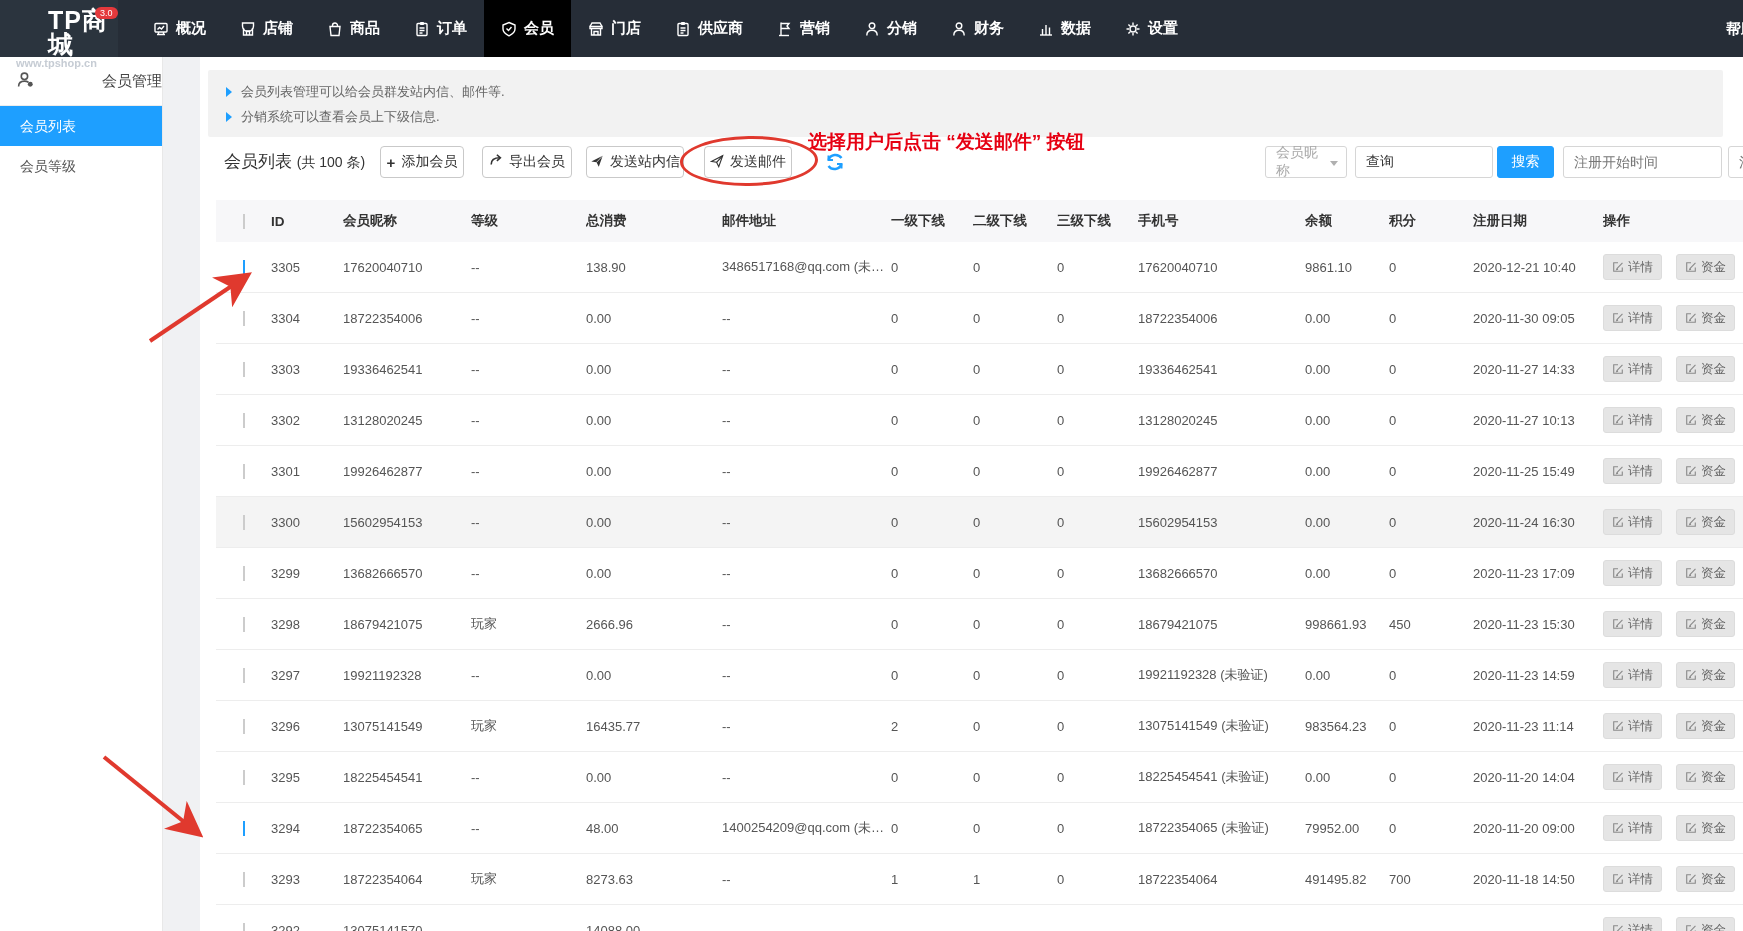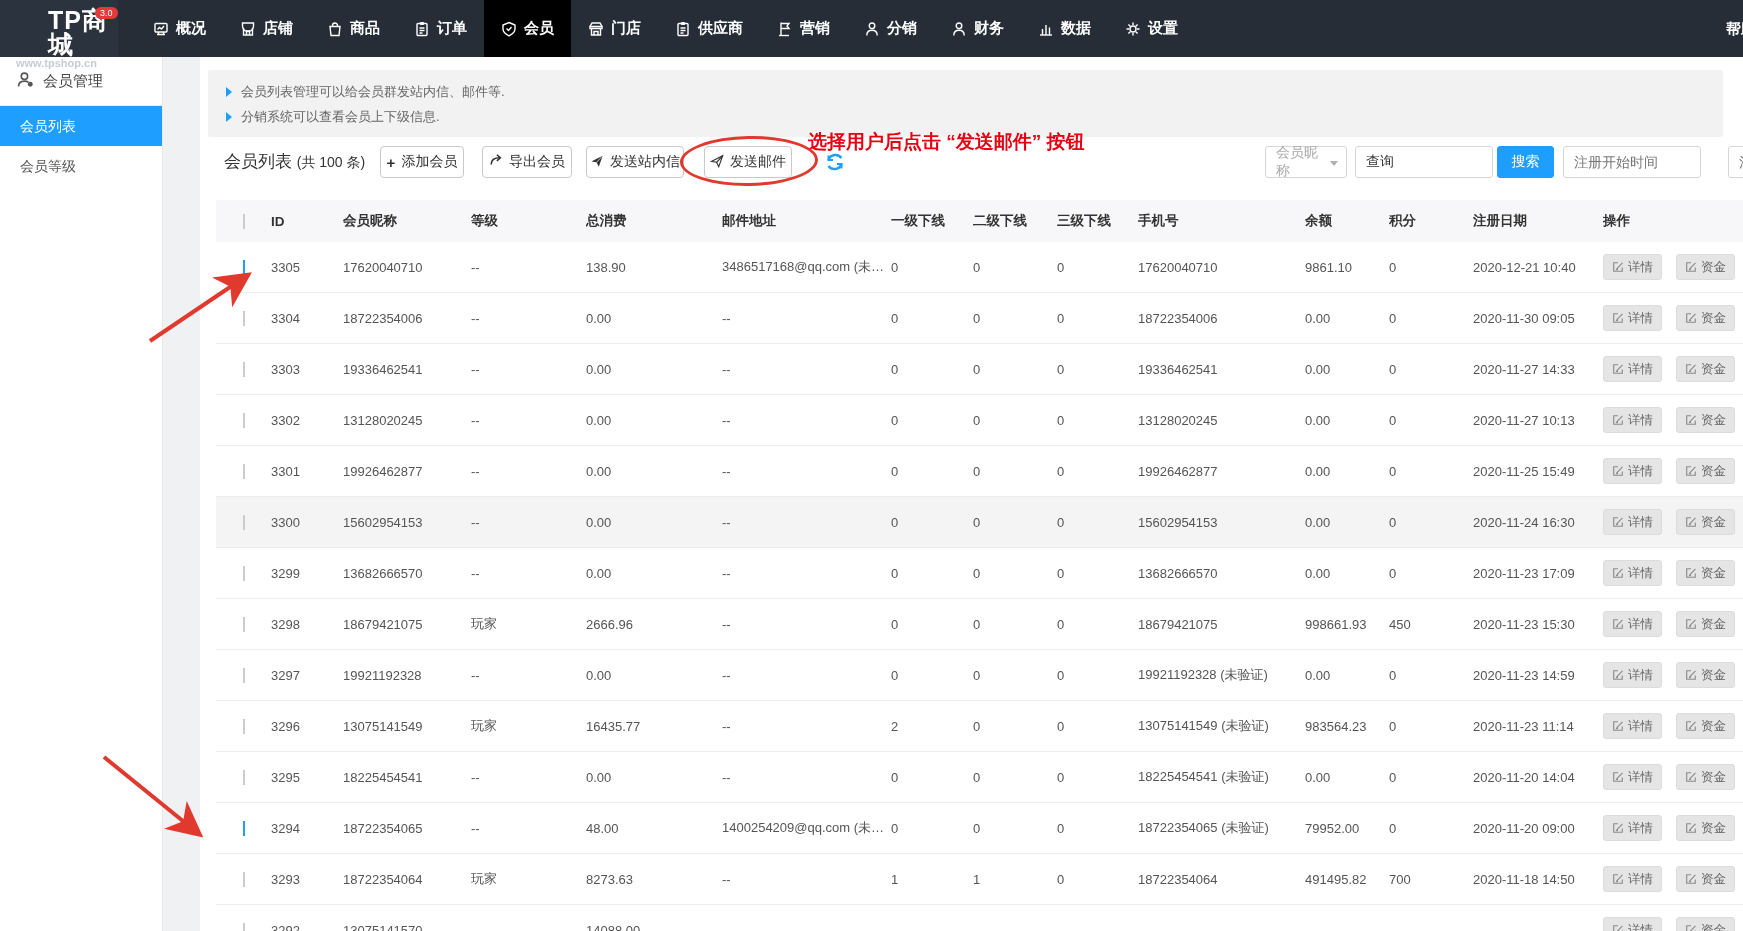--- a/index.html
+++ b/index.html
@@ -14,21 +14,21 @@
   .logo-url { color:#c6ccd4; font-size:11px; font-weight:bold; line-height:14px; }
   .nav-items { display:flex; margin-left:18px; }
   .nav-item { display:flex; align-items:center; gap:7px; padding:0 17px; color:#fff; font-size:15px; font-weight:bold; cursor:pointer; }
   .nav-item.active { background:#000000; }
   .nav-item svg { width:16px; height:16px; }
   .nav-help { position:absolute; right:-13px; top:0; height:57px; line-height:57px; color:#fff; font-size:15px; font-weight:bold; }
 
   
   .page-bg { position:absolute; top:57px; left:163px; right:0; bottom:0; background:#f0f1f3; }
   .sidebar { position:absolute; top:57px; left:0; width:163px; bottom:0; background:#fff; border-right:1px solid #e8e8e8; z-index:5; }
-  .side-section { height:49px; display:flex; align-items:center; gap:9px; padding-left:17px; font-size:15px; color:#444; border-bottom:1px solid #ededed; }
+  .side-section { height:49px; display:flex; align-items:center; gap:9px; padding-left:17px; font-size:15px; color:#444; border-bottom:1px solid #ededed;justify-content:space-between; }
   .side-section svg { width:17px; height:17px; }
   .side-item { height:40px; line-height:40px; padding-left:20px; font-size:14px; color:#555; cursor:pointer; }
   .side-item.active { background:#1e9fff; color:#fff; }
 
   
   .card { position:absolute; top:57px; left:200px; width:1543px; bottom:0; background:#fff; }
 
   .tips { position:absolute; left:8px; top:13px; width:1515px; height:67px; background:#f2f2f2; border-radius:2px; padding-top:9px; }
   .tip-line { height:25px; display:flex; align-items:center; padding-left:18px; font-size:13px; color:#666; }
   .tip-bullet { width:0; height:0; border-left:6px solid #1e9fff; border-top:5px solid transparent; border-bottom:5px solid transparent; margin-right:9px; flex:none; }
@@ -43,21 +43,21 @@
   #btn-add { left:180px; width:84px; } #btn-export { left:282px; width:90px;font-family:Liberation Serif, serif; }
   #btn-sendmsg { left:386px; width:98px; } #btn-sendmail { left:504px; width:88px; }
   .refresh { position:absolute; left:625px; top:8px; width:20px; height:20px; cursor:pointer; }
   .red-ellipse { position:absolute; left:480px; top:-8px; width:138px; height:50px; border:3px solid #e0392e; border-radius:50%; transform:rotate(-1deg); pointer-events:none; }
 
   .search-group .s-ctl { position:absolute; top:2px; height:32px; border:1px solid #d6d6d6; border-radius:3px; background:#fff; font-size:14px; font-family:inherit; }
   #sel-nick { left:1065px; width:82px; color:#aaa; display:flex; align-items:center; justify-content:space-between; padding:0 8px 0 10px; cursor:pointer; }
   .chev { width:0; height:0; border-top:5px solid #b0b0b0; border-left:4px solid transparent; border-right:4px solid transparent; margin-top:2px; }
   #inp-query { left:1155px; width:138px; padding:0 10px; color:#333; }
   #btn-search { left:1297px; width:57px; background:#1e9fff; border:1px solid #1e9fff; color:#fff; font-size:14px; border-radius:3px; cursor:pointer; }
-  #inp-regstart { left:1363px; width:138px; padding:0 10px; color:#0f766e; }
+  #inp-regstart { left:1363px; width:159px; padding:0 10px; color:#0f766e; }
   #inp-regend { left:1528px; width:160px; padding:0 10px; color:#555; }
   .s-ctl::placeholder { color:#777; opacity:1; }
 
   
   .table { position:absolute; left:16px; top:143px; width:1767px; }
   .trow { display:grid; grid-template-columns:55px 72px 128px 115px 136px 169px 82px 84px 81px 167px 84px 84px 130px 370px; align-items:center; }
   .thead { height:42px; background:#f7f7f9; font-size:13.5px; font-weight:bold; color:#333; }
   .tr { height:51px; border-bottom:1px solid #ededed; font-size:13px; color:#555; background:#fff; }
   .tr.hl { background:#f4f4f4; }
   .cell { overflow:hidden; white-space:nowrap; }

